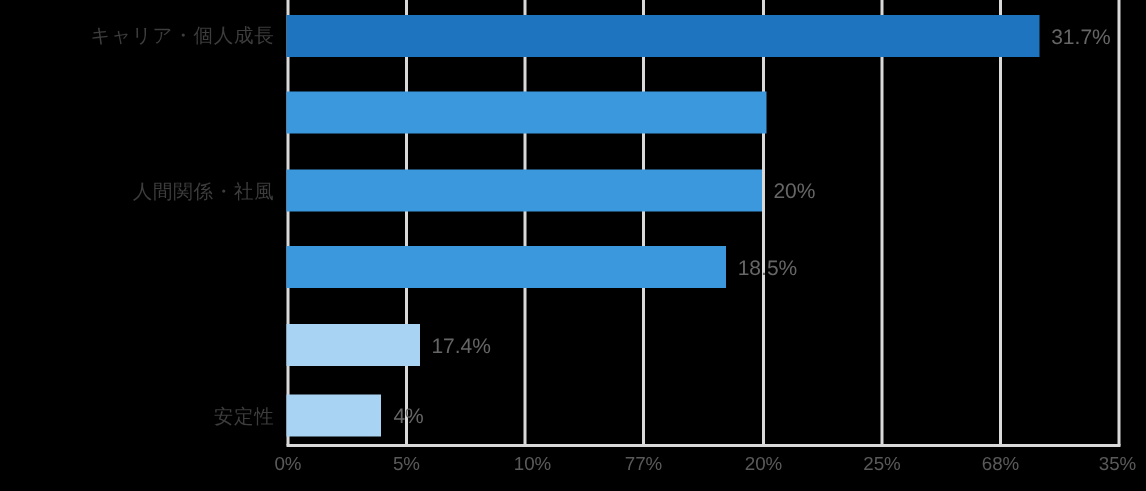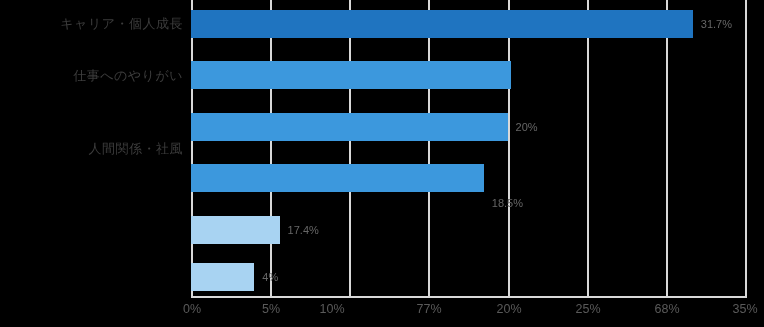--- a/index.html
+++ b/index.html
@@ -71,21 +71,21 @@
   .bar {
     position: absolute;
     height: 28px;
     left: 0;
   }
   .bar-value {
     position: absolute;
     height: 28px;
     line-height: 28px;
     color: #666666;
-    font-size: 11px;
+    font-size: 14px;
     white-space: nowrap;
   }
 
   
   .xtick {
     position: absolute;
     top: 303px;
     transform: translateX(-50%);
     color: #5a5a5a;
     font-size: 12.5px;
@@ -93,22 +93,22 @@
     white-space: nowrap;
   }
 </style>
 </head>
 <body>
 
 <div id="chart-root">
 
   <div class="cat-labels-col">
     <div class="cat-label" style="top:17px;">キャリア・個人成長</div>
-    <div class="cat-label" style="top:69px;">仕事へのやりがい</div>
-    <div class="cat-label" style="top:121px;margin-top:21px;">人間関係・社風</div>
+    <div class="cat-label" style="top:121px;">人間関係・社風</div>
+    <div class="cat-label" style="top:271px;">安定性</div>
   </div>
 
   <div class="plot-area">
     <div class="gridline axis-left" style="left:0px;"></div>
     <div class="gridline" style="left:79px;"></div>
     <div class="gridline" style="left:158px;"></div>
     <div class="gridline" style="left:237px;"></div>
     <div class="gridline" style="left:317px;"></div>
     <div class="gridline" style="left:396px;"></div>
     <div class="gridline" style="left:475px;"></div>
@@ -116,29 +116,29 @@
 
     <div class="bar" style="top:10px;  width:501.8px; background:#1f74c0;"></div>
     <div class="bar" style="top:61px;  width:319.8px; background:#3c98dd;"></div>
     <div class="bar" style="top:113px; width:316.6px; background:#3c98dd;"></div>
     <div class="bar" style="top:164px; width:292.8px; background:#3c98dd;"></div>
     <div class="bar" style="top:216px; width:88.6px;  background:#a8d3f2;"></div>
     <div class="bar" style="top:263px; width:63.3px;  background:#a8d3f2;"></div>
 
     <div class="bar-value" style="top:10px;  left:509.8px;">31.7%</div>
     <div class="bar-value" style="top:113px; left:324.6px;">20%</div>
-    <div class="bar-value" style="top:164px; left:300.8px;margin-top:25px;">18.5%</div>
+    <div class="bar-value" style="top:164px; left:300.8px;">18.5%</div>
     <div class="bar-value" style="top:216px; left:96.6px;">17.4%</div>
     <div class="bar-value" style="top:263px; left:71.3px;">4%</div>
   </div>
 
   <div class="axis-baseline"></div>
 
   <div class="xtick" style="left:192px;">0%</div>
   <div class="xtick" style="left:271px;">5%</div>
-  <div class="xtick" style="left:332px;">10%</div>
+  <div class="xtick" style="left:355px;">10%</div>
   <div class="xtick" style="left:429px;">77%</div>
   <div class="xtick" style="left:509px;">20%</div>
   <div class="xtick" style="left:588px;">25%</div>
   <div class="xtick" style="left:667px;">68%</div>
   <div class="xtick" style="left:745px;">35%</div>
 
 </div>
 
 </body></html>

